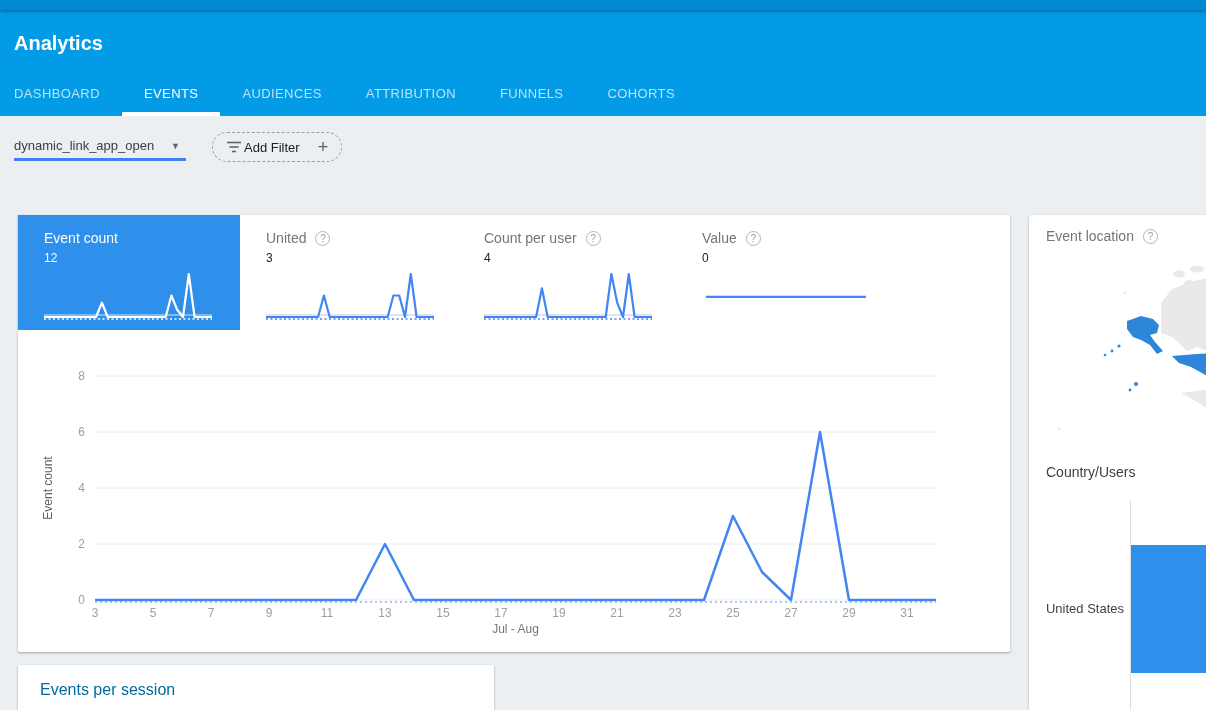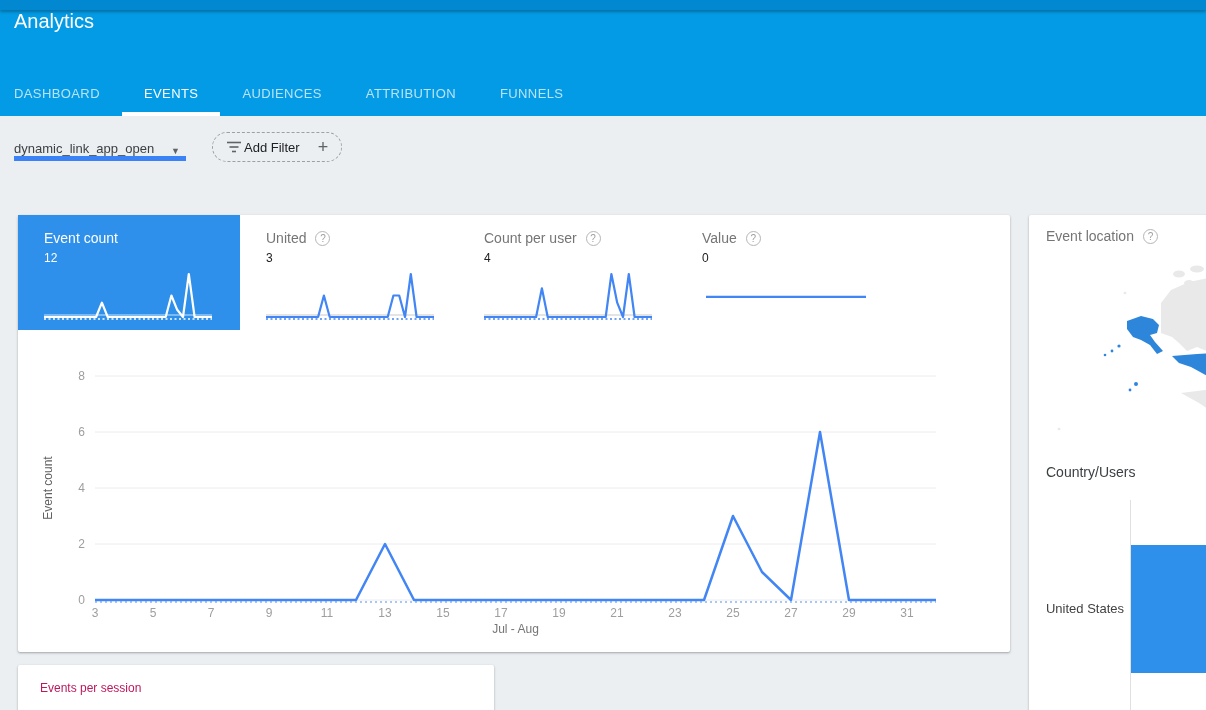--- a/index.html
+++ b/index.html
@@ -11,33 +11,33 @@
     -webkit-font-smoothing:antialiased;
   }
   svg text { font-family:"Liberation Sans", sans-serif; }
 
   
   .topstrip { position:absolute; left:0; top:0; width:100%; height:10px;
     background:var(--header-strip,#0288D1); z-index:3;
     box-shadow:0 2px 3px rgba(0,0,0,.28); }
   .header { position:absolute; left:0; top:10px; width:100%; height:106px;
     background:var(--header-blue,#039BE5); z-index:2; }
-  .app-title { position:absolute; left:14px; top:0; font-size:20px;
-    font-weight:400; color:#fff; }
+  .app-title { position:absolute; left:14px; top:22px; font-size:20px;
+    font-weight:700; color:#fff; }
   .tabs { position:absolute; left:0; bottom:0; display:flex; }
   .tab { padding:0 22px; height:41px; line-height:37px; font-size:13px;
     font-weight:500; letter-spacing:.4px; color:rgba(255,255,255,.72);
     cursor:pointer; white-space:nowrap; }
   .tab:first-child { padding-left:14px; }
   .tab.active { color:#fff; border-bottom:4px solid #fff; }
 
   
   .event-select { position:absolute; left:14px; top:133px; width:172px;
-    height:28px; border-bottom:5px solid #3b82f6; cursor:pointer;
-    display:flex; align-items:flex-end; justify-content:space-between; }
+    height:28px; border-bottom:3px solid #3b82f6; cursor:pointer;
+    display:flex; align-items:center; justify-content:space-between; }
   .event-select .val { font-size:13px; color:#3C4043; font-weight:500; }
   .event-select .caret { font-size:9px; color:#5F6368; margin-right:6px; }
   .add-filter { position:absolute; left:212px; top:132px; height:30px;
     border:1px dashed #9AA0A6; border-radius:16px; display:flex;
     align-items:center; padding:0 13px; cursor:pointer; }
   .add-filter .flt-label { font-size:13px; font-weight:500; color:#202124; margin:0 2px; }
   .add-filter .plus { font-size:18px; font-weight:400; color:#5F6368; margin-left:16px; }
 
   
   .card { position:absolute; background:#fff; border-radius:2px;
@@ -69,35 +69,36 @@
   .loc-title { position:absolute; left:17px; top:13px; font-size:14px; color:#757575;
     display:flex; align-items:center; }
   .loc-map { position:absolute; left:0; top:48px; width:261px; height:225px; }
   .loc-table-header { position:absolute; left:17px; top:249px; font-size:14px; color:#3C4043; }
   .loc-axis { position:absolute; left:101px; top:285px; width:1px; height:255px; background:#E0E0E0; }
   .loc-country { position:absolute; left:0; top:386px; width:95px; text-align:right;
     font-size:13px; color:#424242; }
   .loc-bar { position:absolute; left:102px; top:330px; width:159px; height:128px;
     background:var(--bar-blue,#2E90EA); }
 
-  .bottom-title { position:absolute; left:22px; top:16px; font-size:12px; color:#be185d;text-align:right; }
+  .bottom-title { position:absolute; left:22px; top:16px; font-size:16px; color:#0369a1;text-align:right; }
 </style>
 </head>
 <body>
 
 <div class="topstrip"></div>
 
 <div class="header">
   <div class="app-title">Analytics</div>
   <div class="tabs">
       <div class="tab">DASHBOARD</div>
       <div class="tab active">EVENTS</div>
       <div class="tab">AUDIENCES</div>
       <div class="tab">ATTRIBUTION</div>
       <div class="tab">FUNNELS</div>
+      <div class="tab">COHORTS</div>
     </div>
 </div>
 
 <div class="event-select">
   <span class="val">dynamic_link_app_open</span>
   <span class="caret">▼</span>
 </div>
 
 <div class="add-filter">
   <svg width="16" height="12" viewBox="0 0 16 12">

